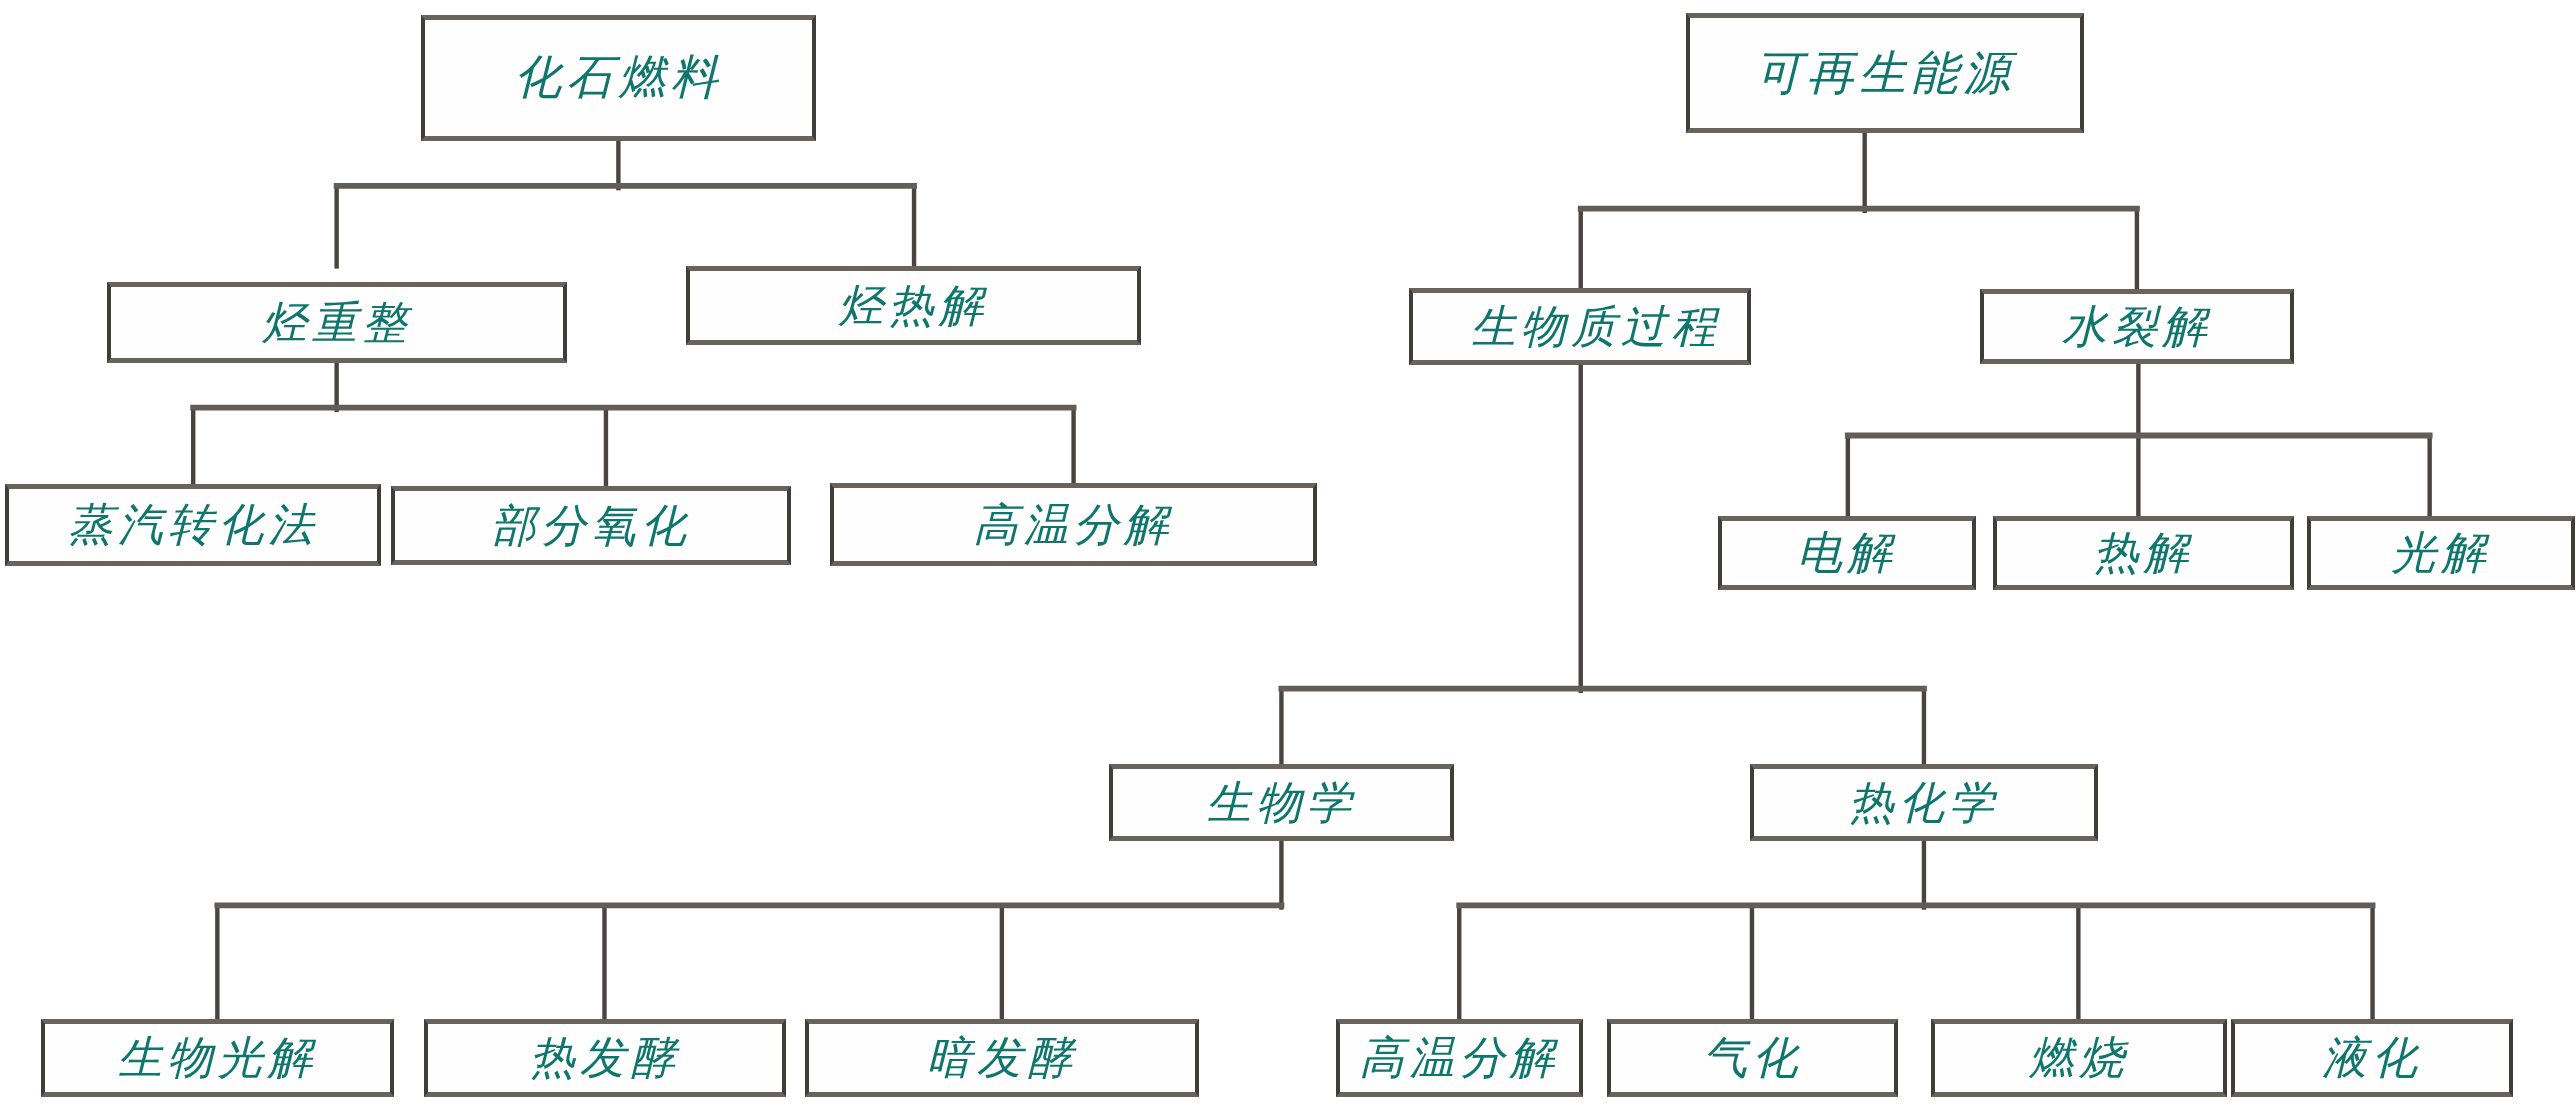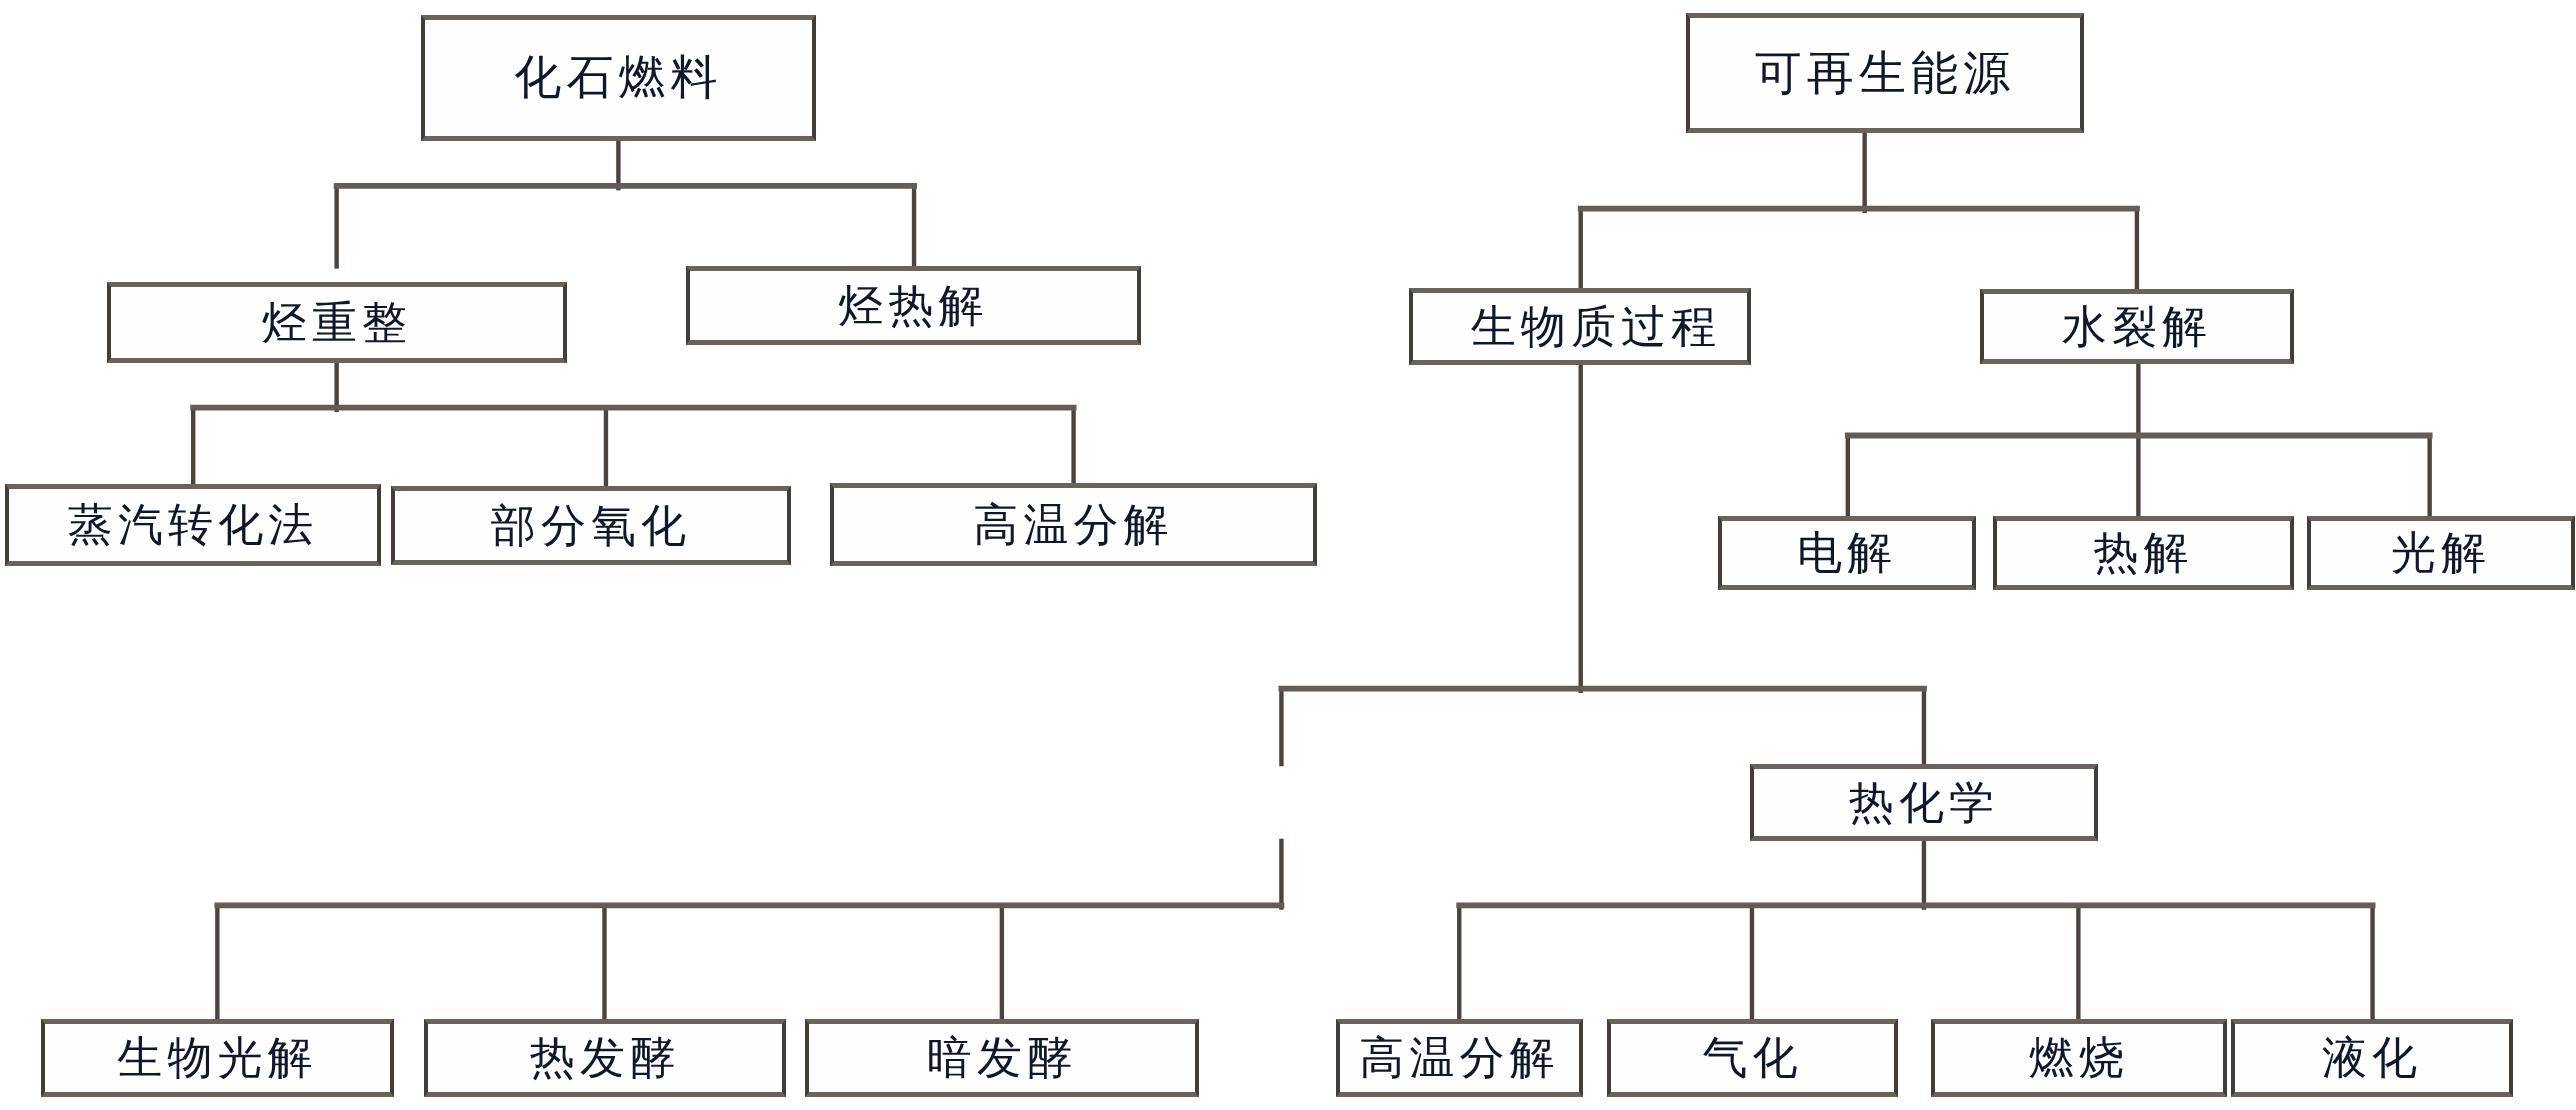--- a/index.html
+++ b/index.html
@@ -28,23 +28,24 @@
     background: #fefefe;
     border-left: 4.4px solid #433d39;
     border-right: 4.4px solid #433d39;
     border-top: 5.9px solid #6a635c;
     border-bottom: 5.9px solid #6a635c;
     display: flex;
     align-items: center;
     justify-content: center;
     font-size: 45px;
     letter-spacing: 5.1px;
-    color: #0f172a;
+    color: #0f766e;
     text-align: left;
     white-space: nowrap;
+    font-style: italic;
   }
   .node.root {
     font-size: 47px;
   }
 </style>
 </head>
 <body>
 
 <div class="canvas">
 
@@ -112,20 +113,21 @@
   <div class="node" style="left:1409px; top:288px; width:342px; height:77px;padding-left:32px;">生物质过程</div>
 
   <div class="node" style="left:1980px; top:289px; width:314px; height:75px;">水裂解</div>
 
   <div class="node" style="left:1718px; top:516px; width:258px; height:74px;">电解</div>
 
   <div class="node" style="left:1993px; top:516px; width:301px; height:74px;">热解</div>
 
   <div class="node" style="left:2307px; top:516px; width:268px; height:74px;">光解</div>
 
+  <div class="node" style="left:1109px; top:764px; width:345px; height:77px;">生物学</div>
 
   <div class="node" style="left:1750px; top:764px; width:348px; height:77px;">热化学</div>
 
   <div class="node" style="left:41px; top:1019px; width:353px; height:78px;">生物光解</div>
 
   <div class="node" style="left:424px; top:1019px; width:362px; height:78px;">热发酵</div>
 
   <div class="node" style="left:805px; top:1019px; width:394px; height:78px;">暗发酵</div>
 
   <div class="node" style="left:1336px; top:1019px; width:247px; height:78px;">高温分解</div>

